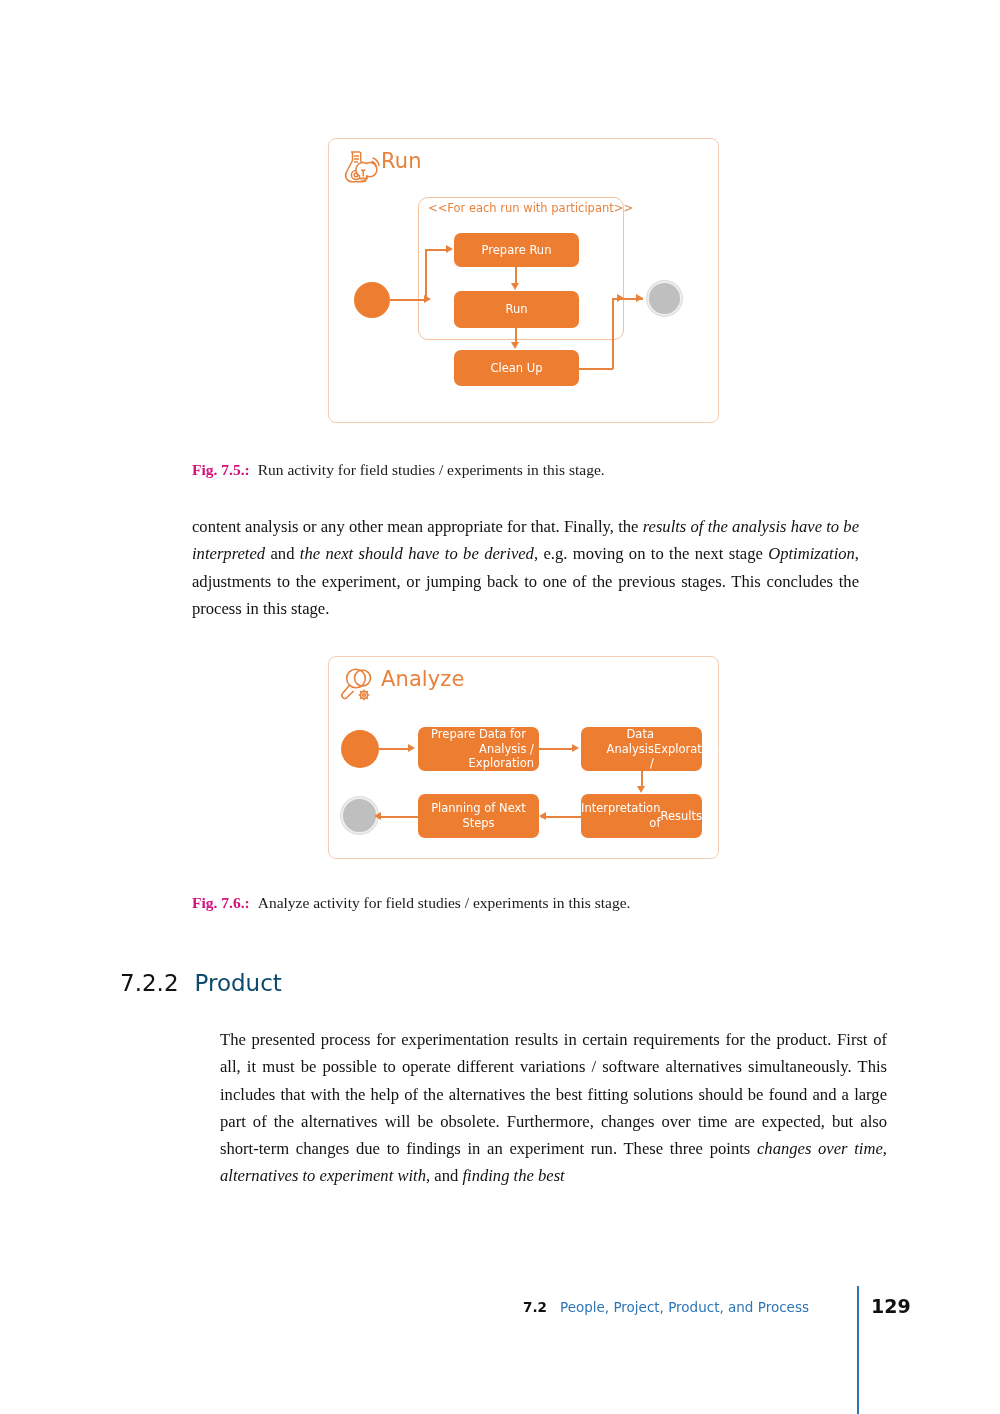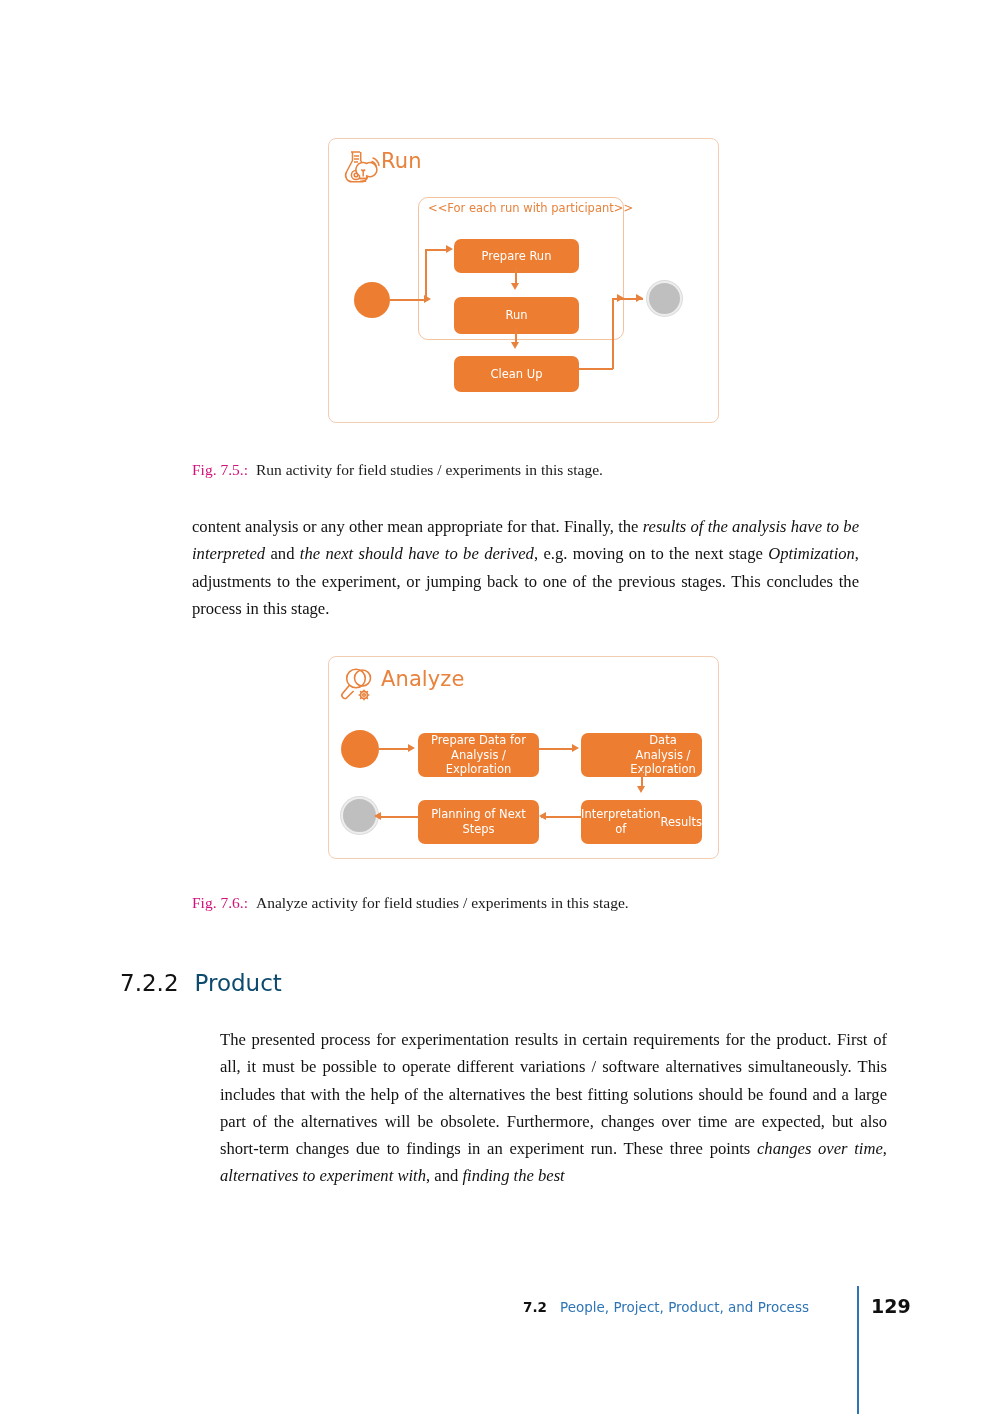--- a/index.html
+++ b/index.html
@@ -66,24 +66,23 @@
     position: absolute;
     background: #ED7D31;
     border-radius: 7px;
     color: #ffffff;
     font-family: "DejaVu Sans", sans-serif;
     font-size: 11.5px;
     line-height: 1.28;
     display: flex;
     align-items: center;
     justify-content: center;
-    text-align: center;
+    text-align: right;
     box-sizing: border-box;
     padding: 2px 5px;
-    margin-top: 6px;
   }
 
   
   .node-start {
     position: absolute;
     background: #ED7D31;
     border-radius: 50%;
   }
   
   .node-end {
@@ -112,21 +111,21 @@
   .caption {
     position: absolute;
     left: 192px;
     width: 680px;
     font-family: "Liberation Serif", serif;
     font-size: 15.5px;
     color: #1a1a1a;
   }
   .caption .lbl {
     color: #D2117B;
-    font-weight: normal;
+    font-weight: bold;
     margin-right: 8px;
   }
 
   .para {
     position: absolute;
     left: 192px;
     width: 667px;
     font-family: "Liberation Serif", serif;
     font-size: 16.6px;
     line-height: 27.3px;
@@ -261,21 +260,21 @@
   <div class="fig-title">Analyze</div>
 
   <div class="node-start" style="left:12px; top:73px; width:38px; height:38px;"></div>
 
   <div class="node-end" style="left:12px; top:140px; width:37px; height:37px;"></div>
 
   <div class="act" style="left:89px; top:70px; width:121px; height:44px; flex-direction:column;">
     <span>Prepare Data for</span>
     <span>Analysis / Exploration</span>
   </div>
-  <div class="act" style="left:252px; top:70px; width:121px; height:44px; flex-direction:column;padding-left:48px;">
+  <div class="act" style="left:252px; top:70px; width:121px; height:44px; flex-direction:row;padding-left:48px;">
     <span>Data Analysis /</span>
     <span>Exploration</span>
   </div>
   <div class="act" style="left:252px; top:137px; width:121px; height:44px; flex-direction:row;">
     <span>Interpretation of</span>
     <span>Results</span>
   </div>
   <div class="act" style="left:89px; top:137px; width:121px; height:44px; flex-direction:column;">
     <span>Planning of Next</span>
     <span>Steps</span>

